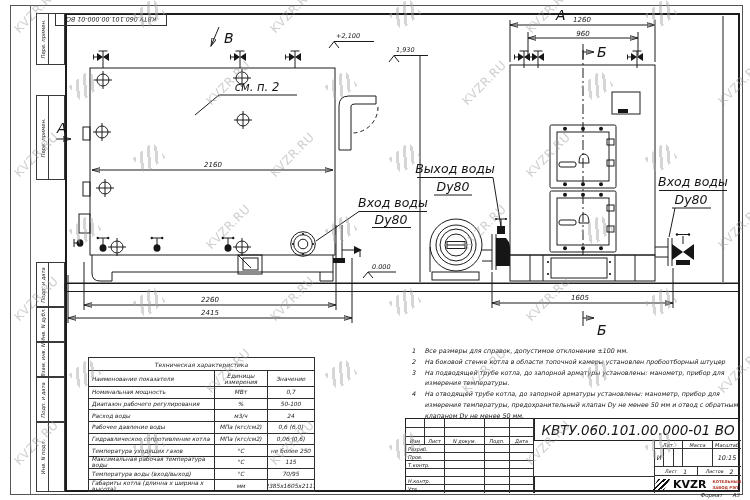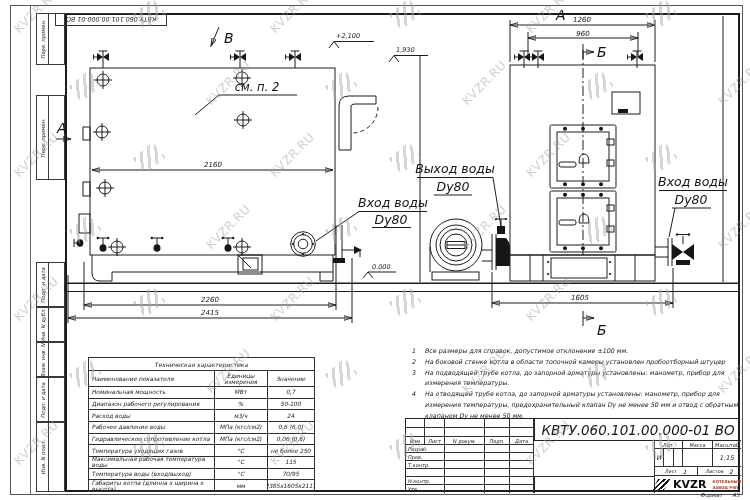--- a/index.html
+++ b/index.html
@@ -551,21 +551,21 @@
     <div class="tb-nb"></div>
     <div class="tb-h lit">Лит.</div>
     <div class="tb-h mass">Масса</div>
     <div class="tb-h scale">Масштаб</div>
     <div class="tb-litv">
         <span>И</span>
         <span></span>
         <span></span>
       </div>
     <div class="tb-massv"></div>
-    <div class="tb-scalev">1:15</div>
+    <div class="tb-scalev">10:15</div>
     <div class="tb-sheet">
         <span class="sl">Лист</span>
         <span class="sv">1</span>
       </div>
     <div class="tb-sheets">
         <span class="sl">Листов</span>
         <span class="sv">2</span>
       </div>
     <div class="tb-logo">
       <div class="logo-mark"></div>

